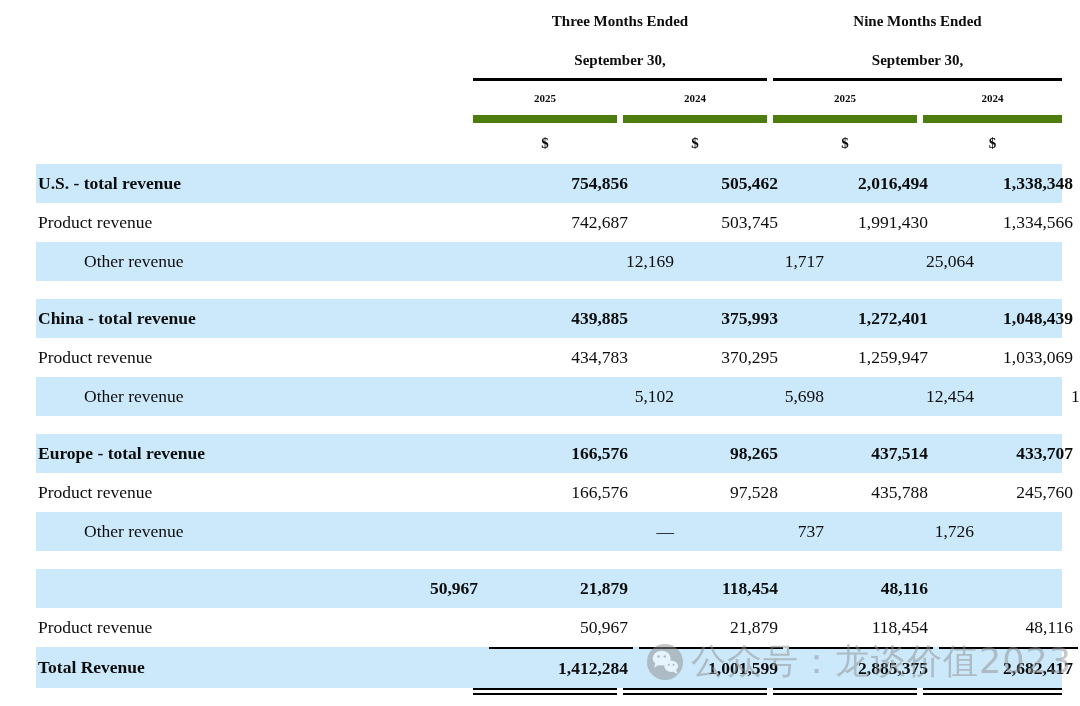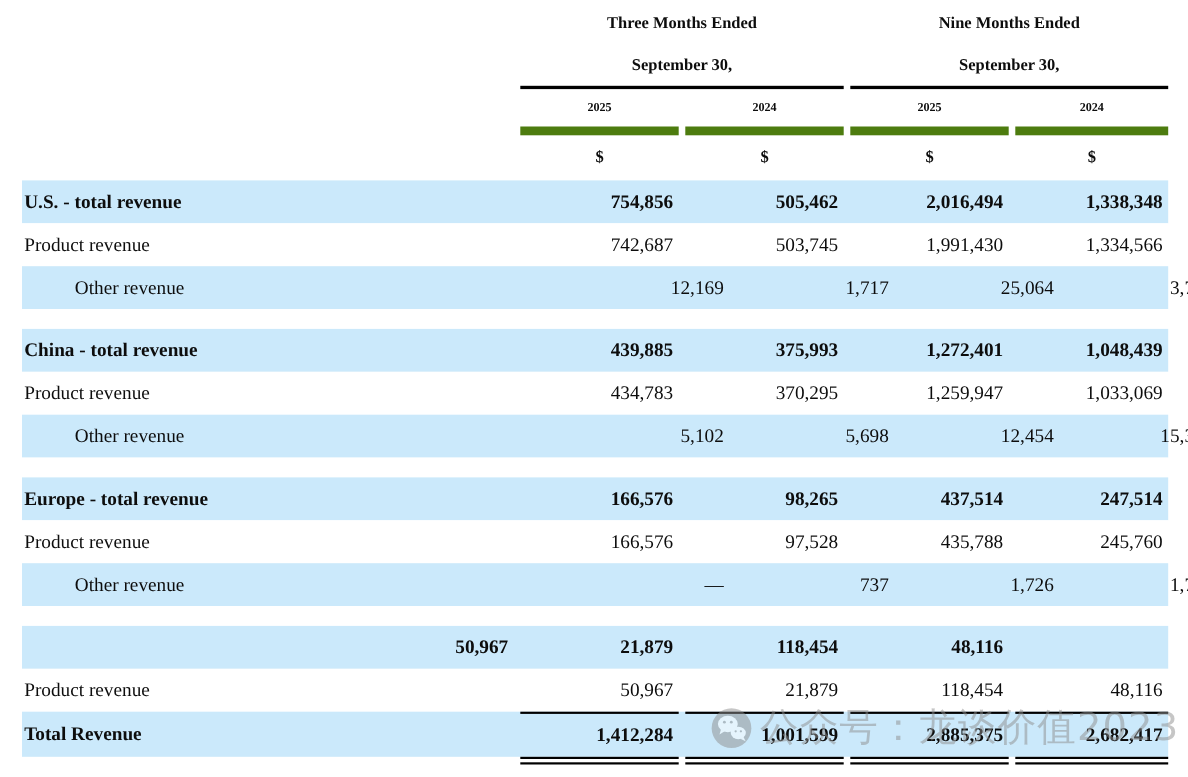--- a/index.html
+++ b/index.html
@@ -33,21 +33,21 @@
     display: flex; align-items: center; justify-content: center;
     font-weight: bold; font-size: 11px;
     border-bottom: 8px solid #4d7c0f;
   }
   .dhead {
     display: flex; align-items: center; justify-content: center;
     font-weight: bold; font-size: 15px;
   }
 
   
-  .drow { height: 39px; }
+  .drow { height: 39px; margin-left: 16px; }
   .drow .cell { display: flex; align-items: center; font-size: 17.5px; }
   .lbl { padding-left: 2px; }
   .num { justify-content: flex-end; padding-right: 5px;
          font-variant-numeric: tabular-nums; }
   .section { background: var(--hl, #cbe9fb); font-weight: bold; }
   .alt     { background: var(--hl, #cbe9fb); padding-left: 46px; }
   .plain   { background: #ffffff; }
   .gaprow  { height: 18px; background: #ffffff; }
   .total   { background: var(--hl, #cbe9fb); font-weight: bold; height: 41px; }
   .total .num { border-top: 2px solid #000; }
@@ -144,21 +144,21 @@
     <div class="cell num">5,698</div>
     <div class="cell num">12,454</div>
     <div class="cell num">15,370</div>
   </div>
       <div class="grid gaprow"></div>
       <div class="grid drow section">
     <div class="cell lbl">Europe - total revenue</div>
     <div class="cell num">166,576</div>
     <div class="cell num">98,265</div>
     <div class="cell num">437,514</div>
-    <div class="cell num">247,514</div>
+    <div class="cell num">433,707</div>
   </div>
       <div class="grid drow plain">
     <div class="cell lbl">Product revenue</div>
     <div class="cell num">166,576</div>
     <div class="cell num">97,528</div>
     <div class="cell num">435,788</div>
     <div class="cell num">245,760</div>
   </div>
       <div class="grid drow alt">
     <div class="cell lbl">Other revenue</div>

